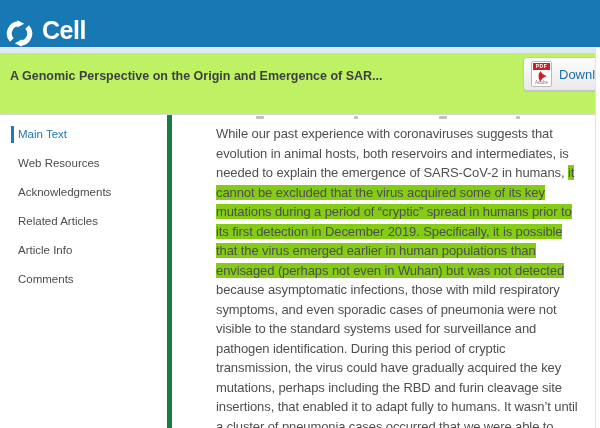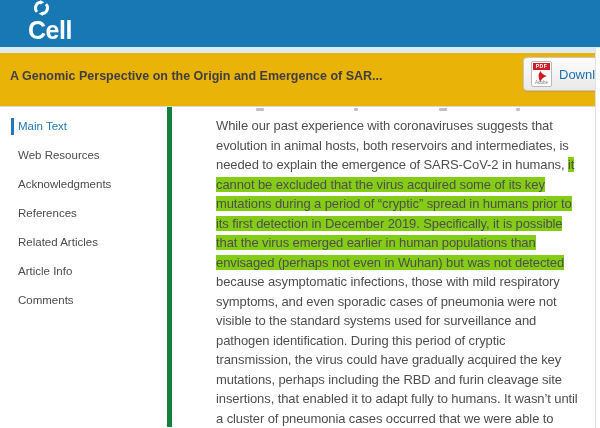--- a/index.html
+++ b/index.html
@@ -4,33 +4,32 @@
 <style>
   * { margin:0; padding:0; box-sizing:border-box; }
   html,body { background:#888; }
   .page {
     position:relative; width:600px; height:428px; overflow:hidden;
     background:#fff; font-family:"Liberation Sans", sans-serif;
     margin:0 auto;
   }
   
   .header {
-    height:47px; background:#1878b4; display:flex; align-items:flex-start;
-    padding-left:28px;
-    flex-direction:column;
+    height:47px; background:#1878b4; display:flex; align-items:flex-end;
+    padding-left:6px;
   }
   .logo-icon { width:27px; height:27px; margin-right:9px; }
   .logo-text {
     color:#fff; font-size:25px; font-weight:bold; letter-spacing:-0.5px;
     padding-bottom:2px;
   }
   .substrip { height:6px; background:#dfe9f1; }
   
   .titlebar {
-    position:relative; height:54px; background:#eab308;
+    position:relative; height:62px; background:#bef264;
     border-bottom:1px solid #d8d8d8;
   }
   .article-title {
     position:absolute; left:10px; top:16px;
     font-size:12.5px; font-weight:bold; color:#3f3f3f;
     white-space:nowrap;
   }
   .dl-btn {
     position:absolute; left:523px; top:4px; width:110px; height:34px;
     border:1px solid #c6c6c6; border-radius:4px;
@@ -133,24 +132,20 @@
         <div class="side-item">
           
           <span class="side-label">Web Resources</span>
         </div>
         <div class="side-item">
           
           <span class="side-label">Acknowledgments</span>
         </div>
         <div class="side-item">
           
-          <span class="side-label">References</span>
-        </div>
-        <div class="side-item">
-          
           <span class="side-label">Related Articles</span>
         </div>
         <div class="side-item">
           
           <span class="side-label">Article Info</span>
         </div>
         <div class="side-item">
           
           <span class="side-label">Comments</span>
         </div>

